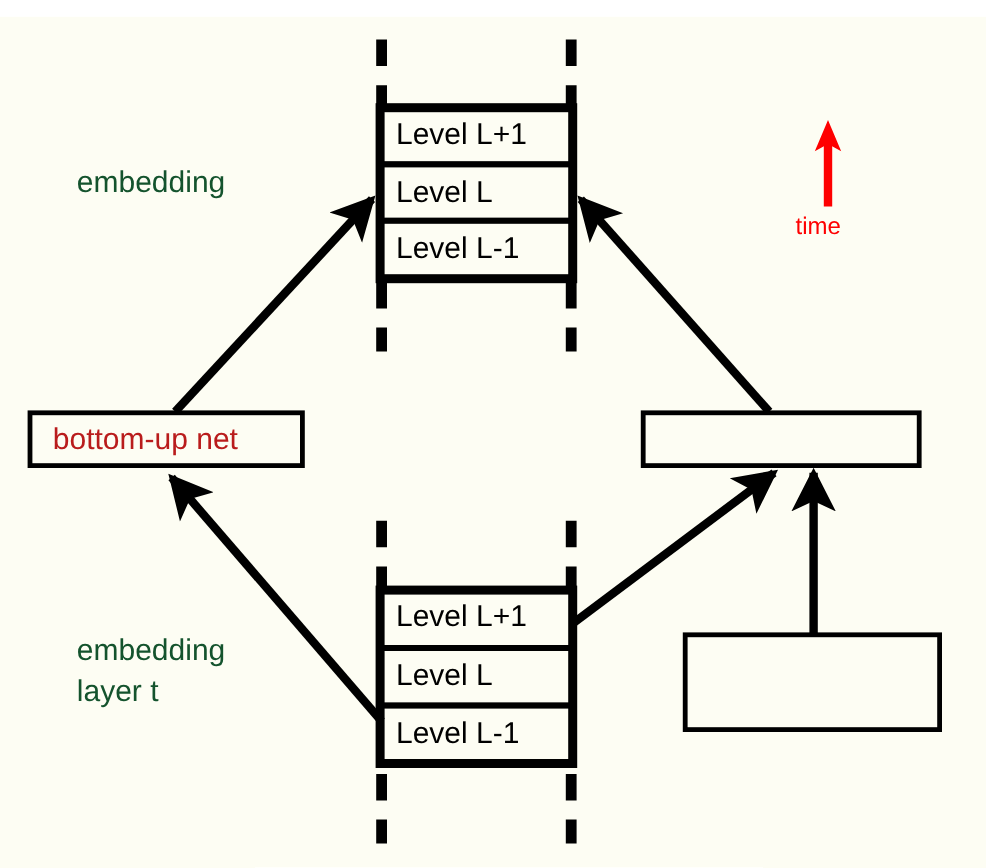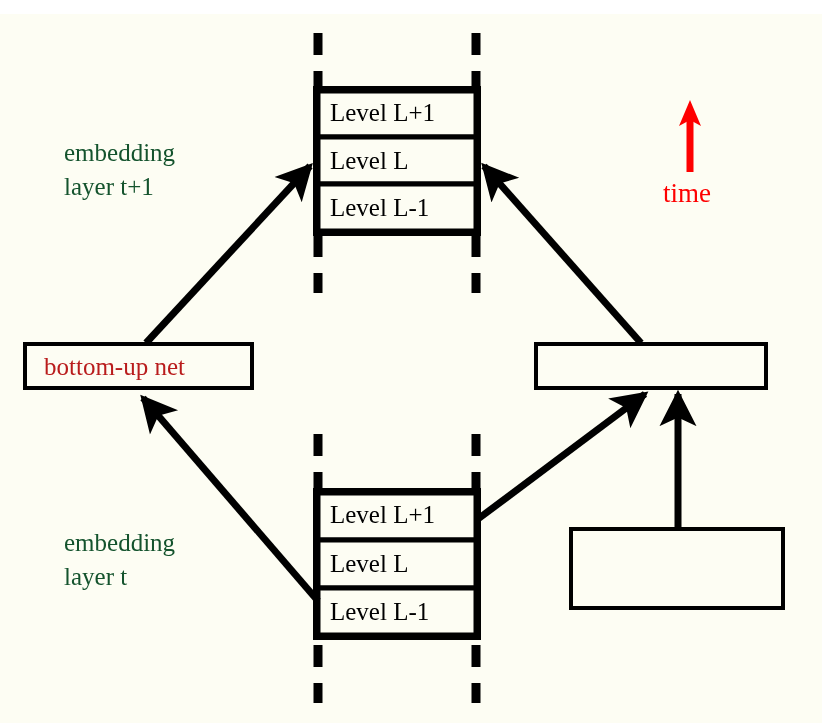--- a/index.html
+++ b/index.html
@@ -29,38 +29,38 @@
   svg#figure {
     position: absolute;
     left: 0;
     top: 0;
     width: 822px;
     height: 723px;
   }
   
   .lbl {
     position: absolute;
-    font-family: Liberation Serif, serif;
+    font-family: Liberation Sans, sans-serif;
     white-space: pre;
     line-height: 1.18;
   }
   .cell-label {
     font-size: 25px;
     color: #000000;
   }
   .box-label {
     font-size: 25px;
     color: #b91c1c;
   }
   .green-label {
     font-size: 25px;
     color: #14532d;
   }
   .red-label {
-    font-size: 27px;
+    font-size: 20px;
     color: #fe0000;
   }
 </style>
 </head>
 <body>
 
 <div id="canvas">
   <div id="paper"></div>
 
   <svg id="figure" viewBox="0 0 822 723" xmlns="http://www.w3.org/2000/svg">
@@ -134,19 +134,18 @@
   <div class="lbl cell-label" style="left:330px; top:193px;">Level L-1</div>
 
   <div class="lbl cell-label" style="left:330px; top:500px;">Level L+1</div>
   <div class="lbl cell-label" style="left:330px; top:549px;">Level L</div>
   <div class="lbl cell-label" style="left:330px; top:597px;">Level L-1</div>
 
   <div class="lbl box-label" style="left:44px; top:352px;">bottom-up net</div>
 
 
   <div class="lbl green-label" style="left:64px; top:138px;">embedding</div>
-  <div class="lbl green-label" style="left:64px; top:172px;">layer t+1</div>
 
   <div class="lbl green-label" style="left:64px; top:528px;">embedding</div>
   <div class="lbl green-label" style="left:64px; top:562px;">layer t</div>
 
   <div class="lbl red-label" style="left:663px; top:178px;">time</div>
 </div>
 
 </body></html>

